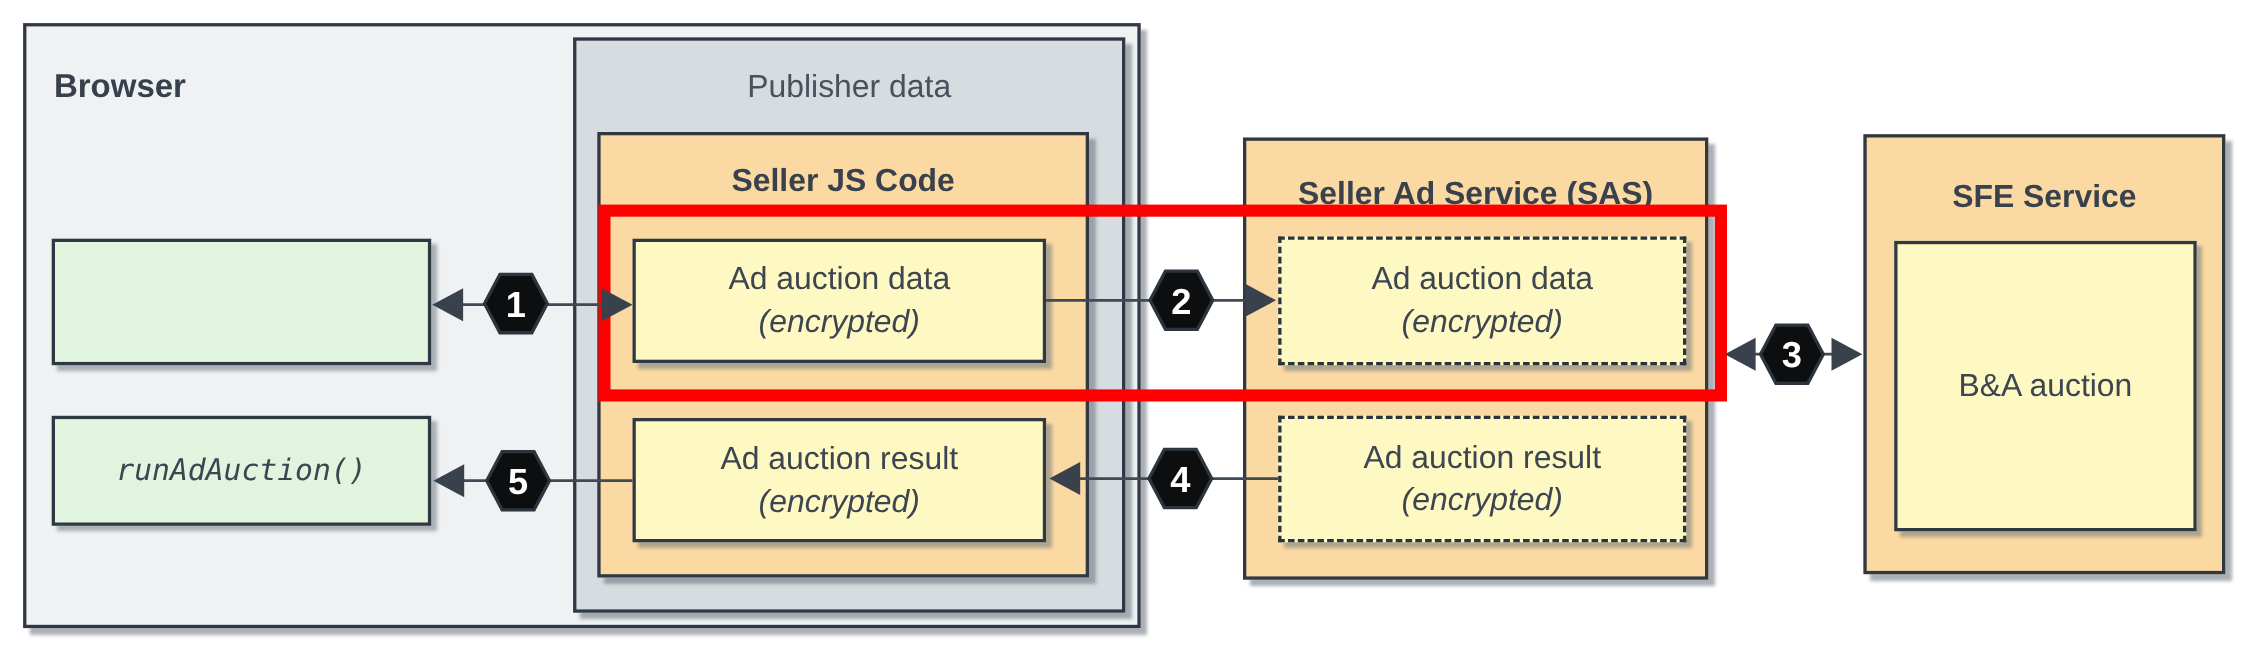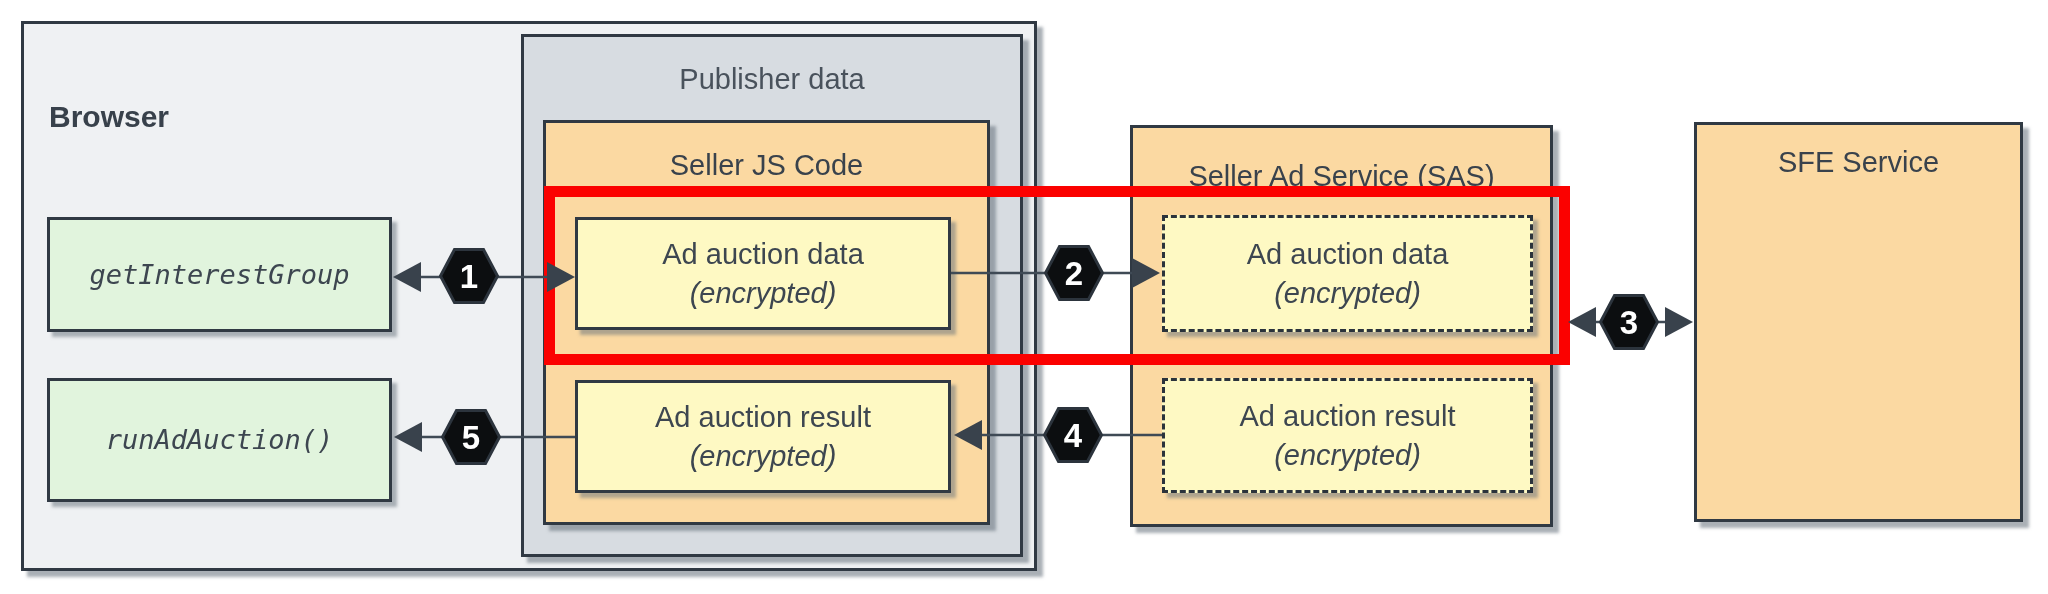--- a/index.html
+++ b/index.html
@@ -10,22 +10,22 @@
   .abs{position:absolute;box-sizing:border-box;}
   .outline{border:3px solid #303943;}
   .shadow-lg{box-shadow:6px 6px 3px rgba(100,111,122,0.55);}
   .shadow-sm{box-shadow:5px 5px 3px rgba(100,111,122,0.5);}
   .browser{background:#eff1f3;}
   .publisher{background:#d7dce1;}
   .orange{background:#fbd9a2;}
   .cream{background:#fef9c3;}
   .green{background:#e1f4dd;}
   .dashed{border-style:dashed;border-color:#2b333c;}
-  .box-title{position:absolute;left:0;right:0;text-align:center;font-weight:normal;font-size:29px;color:#39424c;}
-  .corner-label{font-weight:bold;font-size:30px;color:#38414b;margin-top:38px;}
+  .box-title{position:absolute;left:0;right:0;text-align:center;font-weight:bold;font-size:29px;color:#39424c;}
+  .corner-label{font-weight:bold;font-size:30px;color:#38414b;}
   .soft-title{font-size:29px;color:#49525c;text-align:center;position:absolute;left:0;right:0;}
   .cell{display:flex;flex-direction:column;align-items:center;justify-content:center;
         font-size:29px;line-height:39px;color:#3d4650;text-align:center;}
   .cell .l2{font-style:italic;}
   .code{font-family:"DejaVu Sans Mono",monospace;font-style:italic;font-size:27px;line-height:38px;}
   .red-rect{border:11px solid #fb0100;background:transparent;}
   svg.overlay{position:absolute;left:0;top:0;pointer-events:none;}
   .arrow-line{stroke:#3f4a55;stroke-width:2.5;}
   .arrow-head{fill:#39424c;}
   .hex{fill:#0c0e10;stroke:#2c343d;stroke-width:3;}
@@ -40,23 +40,22 @@
   <div class="abs corner-label" style="left:49px;top:62px;">Browser</div>
 
   <div class="abs outline publisher shadow-lg" style="left:521px;top:34px;width:502px;height:523px;"></div>
   <div class="abs soft-title" style="left:521px;top:63px;width:502px;">Publisher data</div>
 
   <div class="abs outline orange shadow-lg" style="left:543px;top:120px;width:447px;height:405px;">
     <div class="box-title" style="top:26px;">Seller JS Code</div>
   </div>
 
   <div class="abs outline green shadow-sm cell code" style="left:47px;top:217px;width:345px;height:115px;">
-    <div>getInterestGroup</div>
   </div>
-  <div class="abs outline green shadow-sm cell code" style="left:47px;top:378px;width:345px;height:124px;">
+  <div class="abs outline green shadow-sm cell code" style="left:47px;top:378px;width:345px;height:100px;">
     <div>runAdAuction()</div>
   </div>
 
   <div class="abs outline cream shadow-sm cell" style="left:575px;top:217px;width:376px;height:113px;">
     <div>Ad auction data</div>
     <div class="l2">(encrypted)</div>
   </div>
   <div class="abs outline cream shadow-sm cell" style="left:575px;top:380px;width:376px;height:113px;">
     <div>Ad auction result</div>
     <div class="l2">(encrypted)</div>
@@ -68,21 +67,24 @@
   <div class="abs outline dashed cream shadow-sm cell" style="left:1162px;top:215px;width:371px;height:117px;">
     <div>Ad auction data</div>
     <div class="l2">(encrypted)</div>
   </div>
   <div class="abs outline dashed cream shadow-sm cell" style="left:1162px;top:378px;width:371px;height:115px;">
     <div>Ad auction result</div>
     <div class="l2">(encrypted)</div>
   </div>
 
   <div class="abs outline orange shadow-lg" style="left:1694px;top:122px;width:329px;height:400px;">
-    <div class="box-title" style="top:21px;">SFE Service</div>
+    <div class="box-title" style="top:38px;">SFE Service</div>
+  </div>
+  <div class="abs outline cream shadow-sm cell" style="left:1722px;top:219px;width:275px;height:264px;">
+    <div>B&amp;A auction</div>
   </div>
 
   <div class="abs red-rect" style="left:544px;top:186px;width:1026px;height:179px;"></div>
 
   <svg class="overlay" width="2048" height="594" viewBox="0 0 2048 594">
 
     <line class="arrow-line" x1="412" y1="277" x2="558" y2="277"></line>
     <polygon class="arrow-head" points="393,277 421,262 421,292"></polygon>
     <polygon class="arrow-head" points="575,277 547,262 547,292"></polygon>
 

